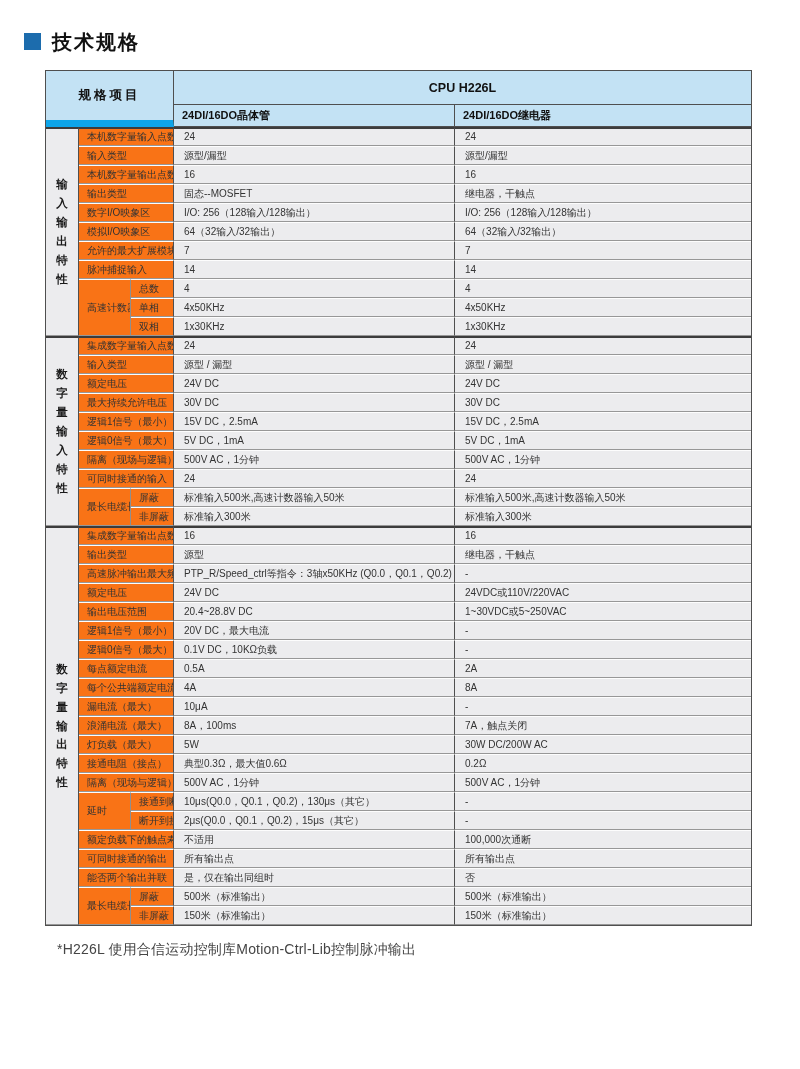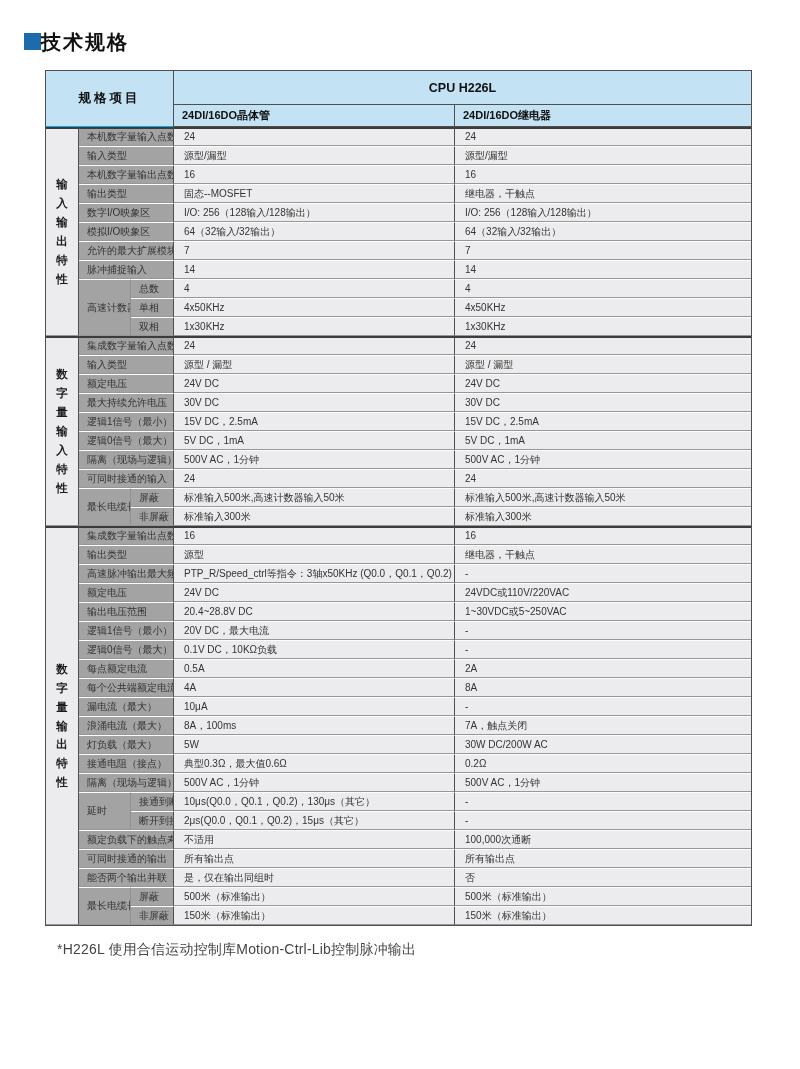--- a/index.html
+++ b/index.html
@@ -6,39 +6,39 @@
   html,body { margin:0; padding:0; }
   body {
     width:800px; height:1069px;
     background:#ffffff;
     font-family:"Liberation Sans","DejaVu Sans",sans-serif;
     color:#222;
     overflow:hidden;
   }
 
   
-  .title-bar { display:flex; align-items:center; margin:31px 0 0 24px; height:22px; }
+  .title-bar { display:flex; align-items:center; gap:11px; margin:31px 0 0 24px; height:22px; }
   .title-square { width:17px; height:17px; background:#1c6cad; margin-top:-2px; }
   .title-text { font-size:20px; font-weight:bold; color:#111; letter-spacing:2px; }
 
   
   .table-wrap { margin:17px 0 0 45px; }
   table.spec {
     width:707px; table-layout:fixed;
     border-collapse:separate; border-spacing:0;
     border:1px solid #4f4f4f;
   }
   th {
     background:#c3e2f4; color:#111; font-weight:bold;
     padding:0; vertical-align:middle;
   }
   th.spec-head {
     font-size:12.5px; letter-spacing:3px;
     border-right:1px solid #4f4f4f;
-    border-bottom:1px solid #0ea5e9;
+    border-bottom:7px solid #0ea5e9;
   }
   th.cpu-head {
     height:34px; font-size:12.5px; text-align:center;
     border-bottom:1px solid #4f4f4f;
   }
   th.col-head {
     height:22px; font-size:11px; text-align:left; padding-left:8px;
     border-bottom:1px solid #4f4f4f;
   }
   th.col-head.first { border-right:1px solid #4f4f4f;margin-left:12px; }
@@ -53,21 +53,21 @@
   }
   tr.sec-start > td { border-top:2px solid #3c3c3c; }
 
   td.cat {
     background:#ececee; font-weight:bold; color:#1a1a1a;
     font-size:11.5px; text-align:center;
     padding:0 10px; white-space:normal; word-break:break-all;
     line-height:1.65; border-right:1px solid #4f4f4f;
   }
   td.label, td.group, td.sub {
-    background:#a3a3a3; padding-left:8px;
+    background:#f97316; padding-left:8px;
   }
   td.label { border-right:1px solid #4f4f4f; }
   td.group { border-right:1px solid #8f8f8f; }
   td.sub   { border-right:1px solid #4f4f4f;margin-top:33px; }
   td.val   { background:#ececee; padding-left:10px; }
   td.val1  { border-right:1px solid #4f4f4f; }
 
   
   .footnote { margin:15px 0 0 57px; font-size:14px; color:#454545; letter-spacing:0.2px; }
 </style>

